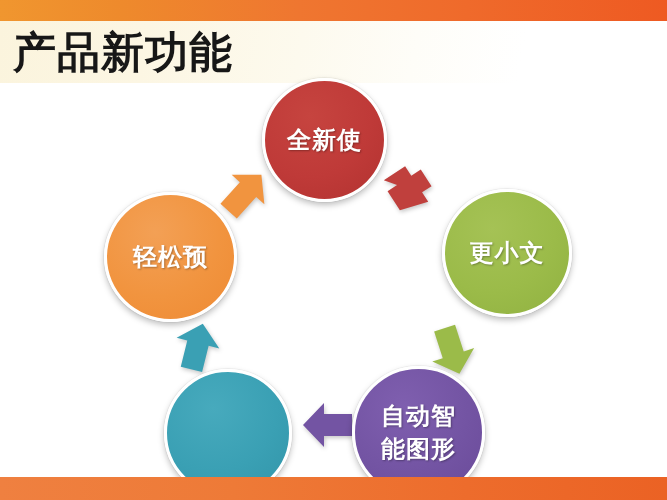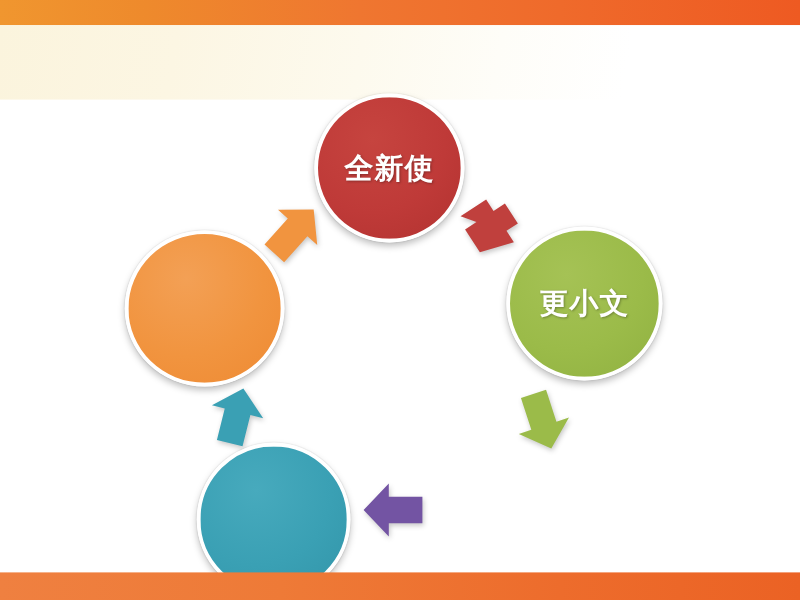--- a/index.html
+++ b/index.html
@@ -84,21 +84,21 @@
     line-height: 33px;
     letter-spacing: 1px;
     text-shadow: 1px 1px 2px rgba(0,0,0,0.30);
     font-family: "DejaVu Sans", "Liberation Sans", sans-serif;
     white-space: nowrap;
     text-align: center;
   }
 
   
   .node-red    { left: 262px; top: 78px;  width: 125px; height: 124px; background: radial-gradient(circle at 38% 30%, #c6443f 0%, #bf3a38 55%, #b23230 100%); }
-  .node-green  { left: 422px; top: 189px; width: 130px; height: 128px; background: radial-gradient(circle at 38% 30%, #a5c255 0%, #9bbb49 55%, #90b141 100%); gap: 36px; }
+  .node-green  { left: 442px; top: 189px; width: 130px; height: 128px; background: radial-gradient(circle at 38% 30%, #a5c255 0%, #9bbb49 55%, #90b141 100%); gap: 36px; }
   .node-purple { left: 352px; top: 366px; width: 133px; height: 133px; background: radial-gradient(circle at 38% 30%, #7f5faf 0%, #7354a3 55%, #6a4a99 100%); }
   .node-teal   { left: 164px; top: 369px; width: 128px; height: 128px; background: radial-gradient(circle at 38% 30%, #47aabd 0%, #3aa0b4 55%, #3295a9 100%); }
   .node-orange { left: 104px; top: 192px; width: 133px; height: 130px; background: radial-gradient(circle at 38% 30%, #f3a055 0%, #f1943f 55%, #ee8a33 100%); }
 
   
   .arrow {
     position: absolute;
     filter: drop-shadow(1px 2px 2px rgba(0,0,0,0.22));
   }
   .arrow-red    { left: 378px; top: 163px; }
@@ -107,20 +107,21 @@
   .arrow-teal   { left: 170px; top: 320px; }
   .arrow-orange { left: 215px; top: 165px; }
 </style>
 </head>
 <body>
 
 <div id="slide">
 
   <div class="top-bar"></div>
   <div class="title-band"></div>
+  <div class="page-title">产品新功能</div>
 
   <div class="diagram">
 
     <div class="arrow arrow-red">
       <svg width="56" height="56" viewBox="0 0 56 56">
         <polygon points="4,22 22,4 30,12 38,4 52,18 44,26 52,34 26,48 10,32 18,24" fill="#c0403d" transform="rotate(12 28 28)"></polygon>
       </svg>
     </div>
 
     <div class="arrow arrow-green">
@@ -148,24 +149,29 @@
     </div>
 
     <div class="node node-red">
       <span class="line">全新使</span>
     </div>
 
     <div class="node node-green">
       <span class="line">更小文</span>
     </div>
 
+    <div class="node node-purple">
+      <span class="line">自动智</span>
+      <span class="line">能图形</span>
+    </div>
 
     <div class="node node-teal">
     </div>
 
     <div class="node node-orange">
+      <span class="line">轻松预</span>
     </div>
 
   </div>
 
   <div class="bottom-bar"></div>
 
 </div>
 
 </body></html>

